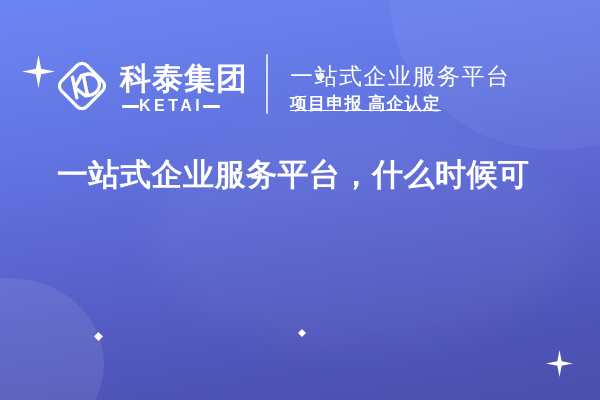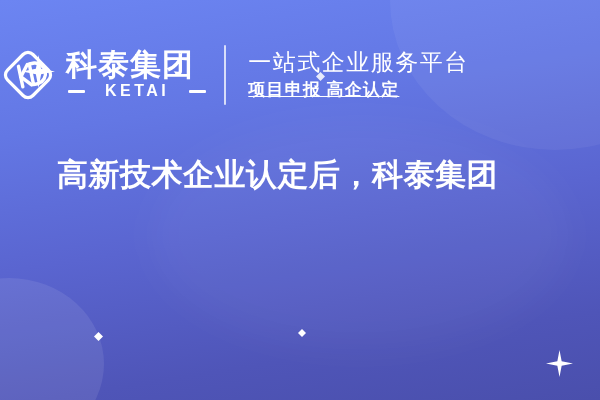--- a/index.html
+++ b/index.html
@@ -76,21 +76,22 @@
   #sparkle-tiny-header{ left: 316px; top: 72px;  width: 9px;  height: 9px; opacity: .85; }
 
   
   #header {
     position: absolute;
     left: 0;
     top: 36px;
     width: 572px;
     height: 78px;
     display: flex;
-    align-items: center;
+    align-items: flex-end;
+    padding-left: 54px;
     box-sizing: border-box;
   }
 
   
   #logo-mark {
     position: relative;
     width: 56px;
     height: 56px;
     flex: 0 0 56px;
     margin-right: 10px;
@@ -107,21 +108,21 @@
     color: #ffffff;
     font-size: 31px;
     font-weight: bold;
     letter-spacing: 1px;
     line-height: 1.02;
     white-space: nowrap;
   }
   #logo-en-row {
     display: flex;
     align-items: center;
-    gap: 20px;
+    gap: 0;
     margin-top: 3px;
     padding-left: 2px;
   }
   .logo-rule {
     display: block;
     width: 17px;
     height: 3px;
     background: #ffffff;
     border-radius: 1px;
   }
@@ -226,16 +227,16 @@
 
     <div id="header-divider"></div>
 
     <div id="header-taglines">
       <div id="tagline-main">一站式企业服务平台</div>
       <div id="tagline-sub">项目申报 高企认定</div>
     </div>
   </div>
 
   <div id="headline">
-    <div class="headline-line">高新技术企业认定后，科泰集团</div>
+    <div class="headline-line">一站式企业服务平台，什么时候可</div>
   </div>
 
 </div>
 
 </body></html>

